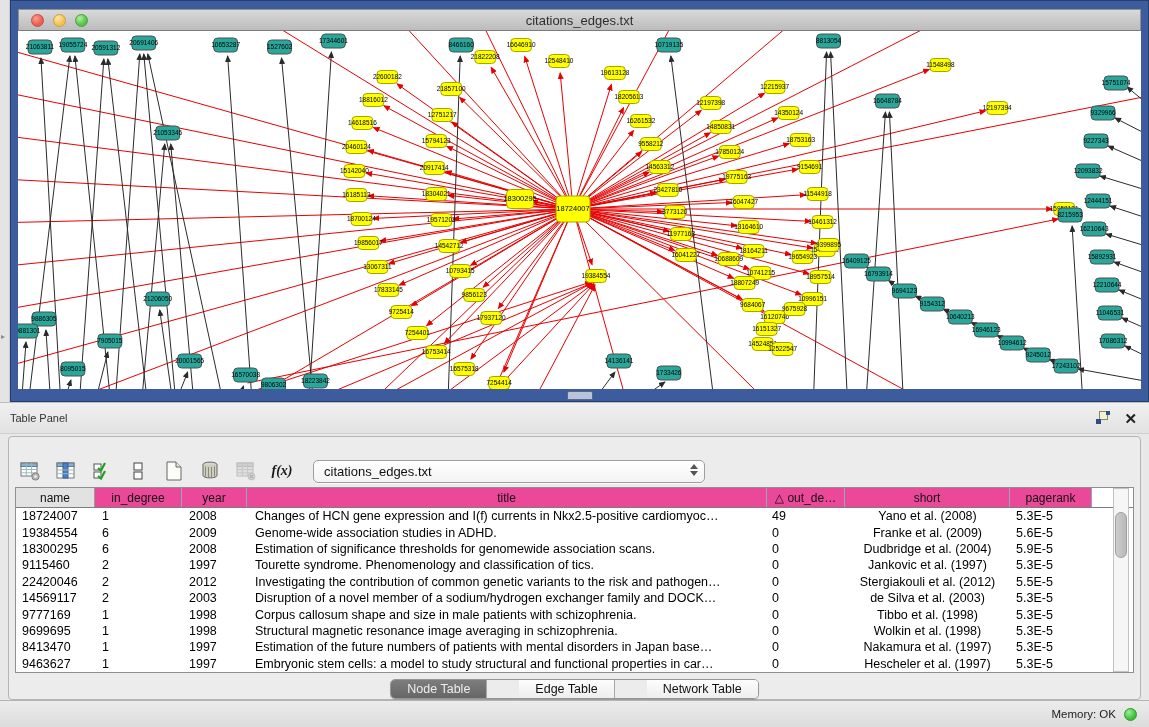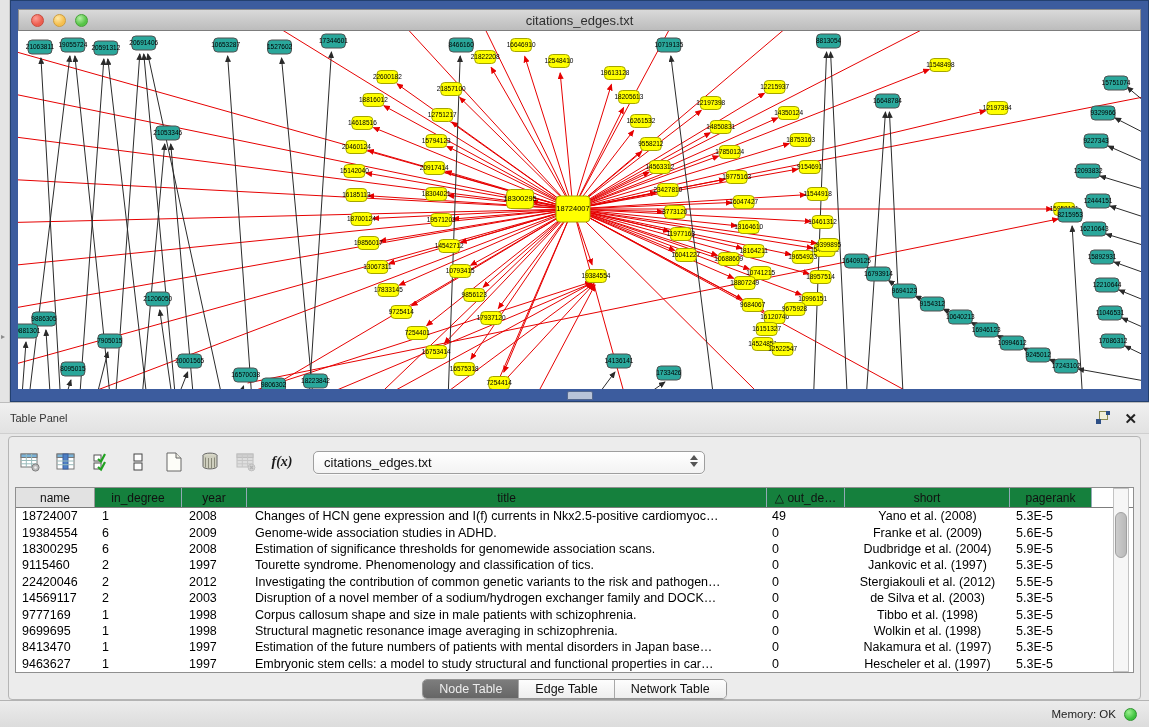--- a/index.html
+++ b/index.html
@@ -36,60 +36,60 @@
   .panel-header-icons { position:absolute; right:12px; top:0; height:100%; display:flex; align-items:center; gap:14px; }
   .float-ic { width:14px; height:14px; position:relative; }
   .float-ic .sq1 { position:absolute; left:3px; top:0; width:9px; height:9px; border:1px solid #8a8a50; background:#f2f0da; }
   .float-ic .sq2 { position:absolute; left:0; top:8px; width:5px; height:5px; background:#2d4f86; }
   .float-ic .sq3 { position:absolute; left:10px; top:0px; width:4px; height:4px; background:#2d4f86; }
   .close-ic { font-size:15px; font-weight:bold; color:#222; line-height:1; cursor:default; }
 
   .panel-body { position:absolute; left:8px; top:34px; width:1133px; height:264px;
     background:#ececec; border:1px solid #b5b5b5; border-radius:4px; }
 
-  .toolbar { position:absolute; left:0; top:4px; width:100%; height:42px; display:flex; align-items:center; }
+  .toolbar { position:absolute; left:0; top:13px; width:100%; height:42px; display:flex; align-items:center; }
   .tb-btn { width:30px; height:30px; border:none; background:transparent; display:flex; align-items:center;
     justify-content:center; margin-left:6px; }
   .tb-btn svg { display:block; }
   .fx-label { font-size:14px; font-style:italic; font-weight:bold; color:#1a1a1a; font-family:"Liberation Serif",serif; }
   .tb-select { margin-left:16px; width:392px; height:23px; background:linear-gradient(#ffffff,#f3f3f3);
     border:1px solid #9e9e9e; border-radius:5px; display:flex; align-items:center; position:relative;
     box-shadow:0 1px 0 rgba(255,255,255,.7); }
   .tb-select .sel-text { font-size:13px; color:#111; padding-left:10px; }
   .spin { position:absolute; right:6px; top:3px; display:flex; flex-direction:column; gap:2px; }
   .spin i { width:0; height:0; border-left:4px solid transparent; border-right:4px solid transparent; }
   .spin .up { border-bottom:5px solid #555; }
   .spin .dn { border-top:5px solid #555; }
 
   
   .tbl { position:absolute; left:6px; top:50px; width:1119px; height:186px; background:#fff;
     border:1px solid #8f8f8f; overflow:hidden; }
   .thead { display:flex; height:20px; border-bottom:1px solid #7d7d7d; background:#fff; }
   .th { font-size:12px; color:#111; display:flex; align-items:center; justify-content:center;
-    background:#15803d; border-right:1px solid #92a9b5; overflow:hidden; white-space:nowrap; }
+    background:#ec4899; border-right:1px solid #92a9b5; overflow:hidden; white-space:nowrap; }
   .th.gray { background:#e2e2e2; border-right:1px solid #9a9a9a; }
   .trow { display:flex; height:16.4px; align-items:center; background:#fff; }
   .td { font-size:12.5px; color:#000; white-space:nowrap; overflow:hidden; padding-top:0; }
   .c0 { width:79px;  padding-left:6px; }
   .c1 { width:87px;  padding-left:7px; }
   .c2 { width:65px;  padding-left:7px; }
   .c3 { width:520px; padding-left:8px; }
   .c4 { width:78px;  padding-left:5px; }
   .c5 { width:165px; text-align:center; }
   .c6 { width:82px;  padding-left:6px; }
   .th.c0,.th.c1,.th.c2,.th.c3,.th.c4,.th.c5,.th.c6 { padding:0; text-align:center; justify-content:center; }
   .vscroll { position:absolute; right:11px; top:51px; width:16px; height:184px;
     background:#f6f6f6; border:1px solid #c3c3c3; border-radius:0; }
   .vthumb { position:absolute; left:1px; top:23px; width:12px; height:46px;
     background:linear-gradient(90deg,#cdcdcd,#b9b9b9); border:1px solid #a0a0a0; border-radius:7px; }
 
   
   .tabs { position:absolute; left:0; right:0; top:242px; display:flex; justify-content:center; }
   .seg { display:flex; border:1px solid #969696; border-radius:5px; overflow:hidden; height:20px;
-    box-shadow:0 1px 1px rgba(0,0,0,.15); }
+    box-shadow:0 1px 1px rgba(0,0,0,.15);gap:32px; }
   .seg .tab { font-size:12.5px; padding:0 16px; display:flex; align-items:center; background:linear-gradient(#fdfdfd,#eeeeee);
     color:#111; border-right:1px solid #a8a8a8; }
   .seg .tab:last-child { border-right:none; }
   .seg .tab.active { background:linear-gradient(#7d7d7d,#666666); color:#ededed; }
 
   
   .statusbar { position:absolute; left:0; top:700px; width:1149px; height:27px;
     background:linear-gradient(#ececec,#dcdcdc); border-top:1px solid #b3b3b3;
     display:flex; align-items:center; justify-content:flex-end; }
   .mem-label { font-size:11.5px; color:#222; margin-right:8px; }

